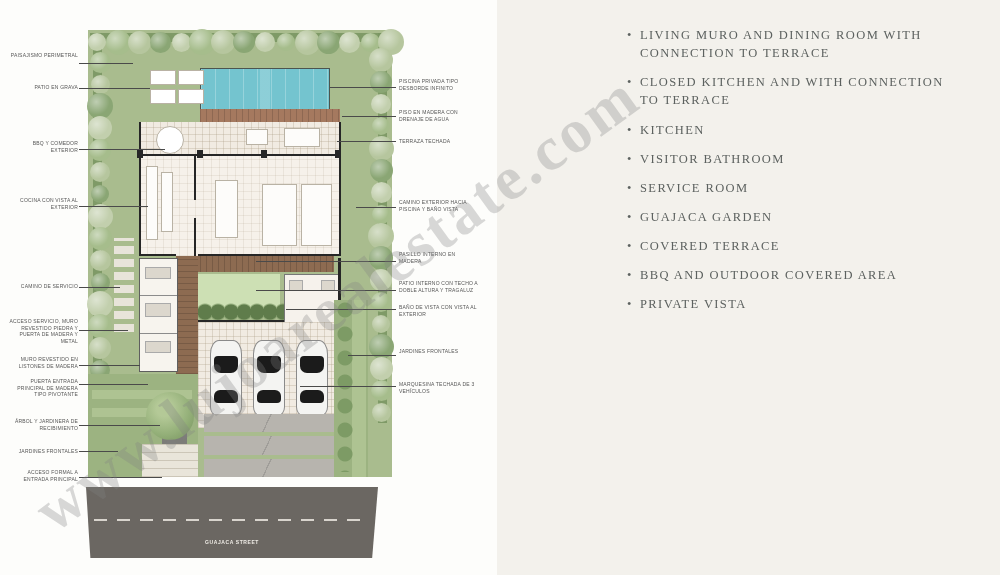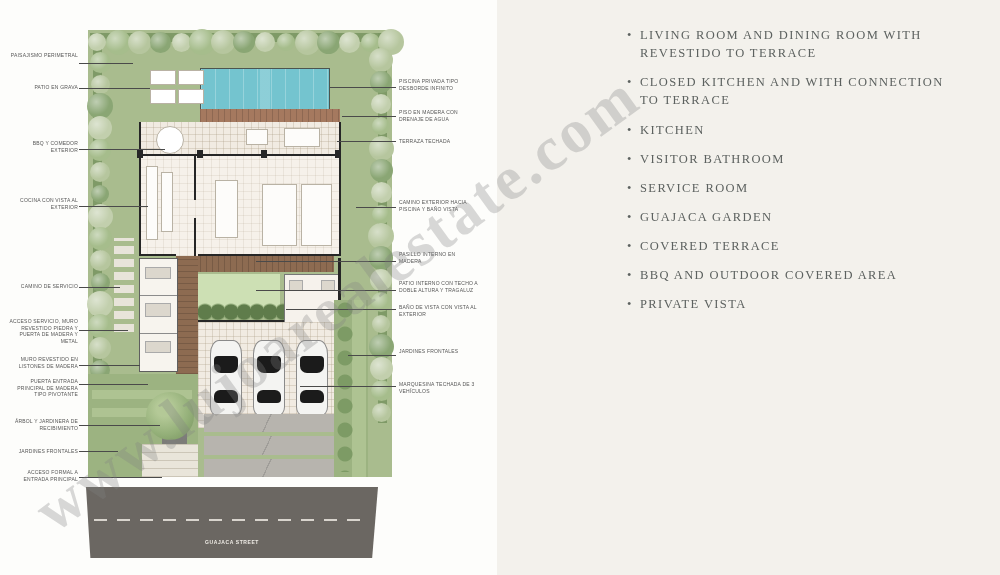--- a/index.html
+++ b/index.html
@@ -268,21 +268,21 @@
   <div class="lead" style="left:356px;top:207px;width:40px"></div>
   <div class="lead" style="left:256px;top:261px;width:140px"></div>
   <div class="lead" style="left:256px;top:290px;width:140px"></div>
   <div class="lead" style="left:286px;top:309px;width:110px"></div>
   <div class="lead" style="left:348px;top:355px;width:48px"></div>
   <div class="lead" style="left:300px;top:386px;width:96px"></div>
 </div>
 
 <div class="panel">
   <ul class="feature-list">
-    <li><span class="dot"></span><span>LIVING ROOM AND DINING ROOM WITH REVESTIDO TO TERRACE</span></li>
+    <li><span class="dot"></span><span>LIVING MURO AND DINING ROOM WITH CONNECTION TO TERRACE</span></li>
     <li><span class="dot"></span><span>CLOSED KITCHEN AND WITH CONNECTION TO TERRACE</span></li>
     <li><span class="dot"></span><span>KITCHEN</span></li>
     <li><span class="dot"></span><span>VISITOR BATHROOM</span></li>
     <li><span class="dot"></span><span>SERVICE ROOM</span></li>
     <li><span class="dot"></span><span>GUAJACA GARDEN</span></li>
     <li><span class="dot"></span><span>COVERED TERRACE</span></li>
     <li><span class="dot"></span><span>BBQ AND OUTDOOR COVERED AREA</span></li>
     <li><span class="dot"></span><span>PRIVATE VISTA</span></li>
   </ul>
 </div>

